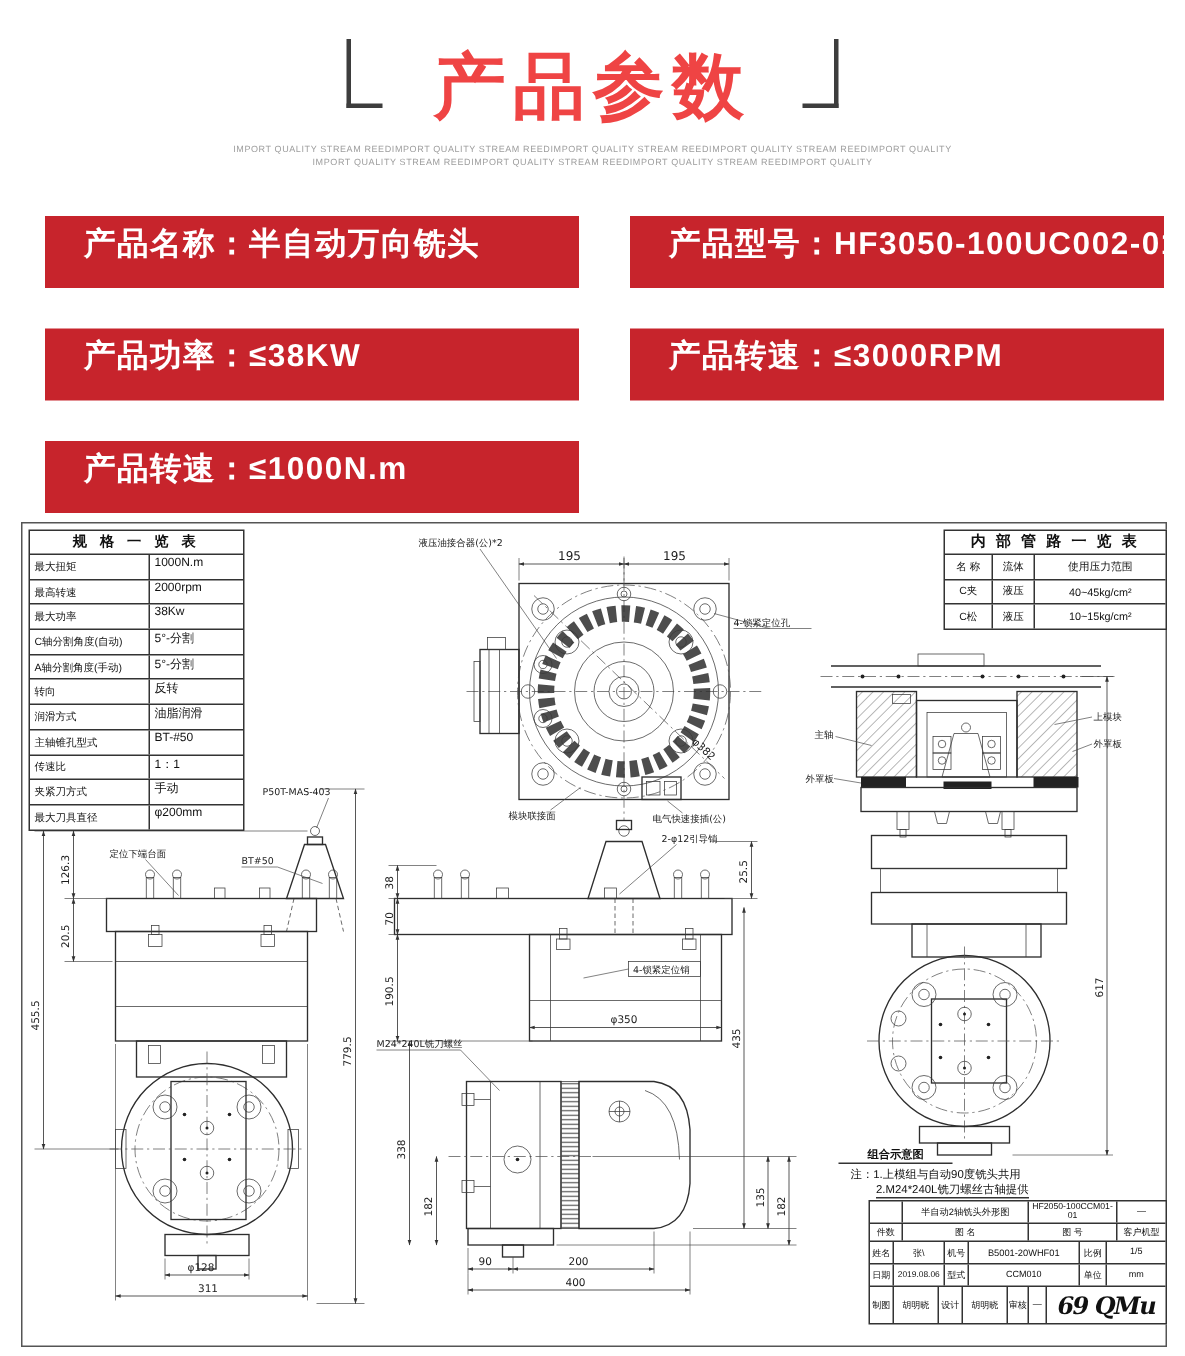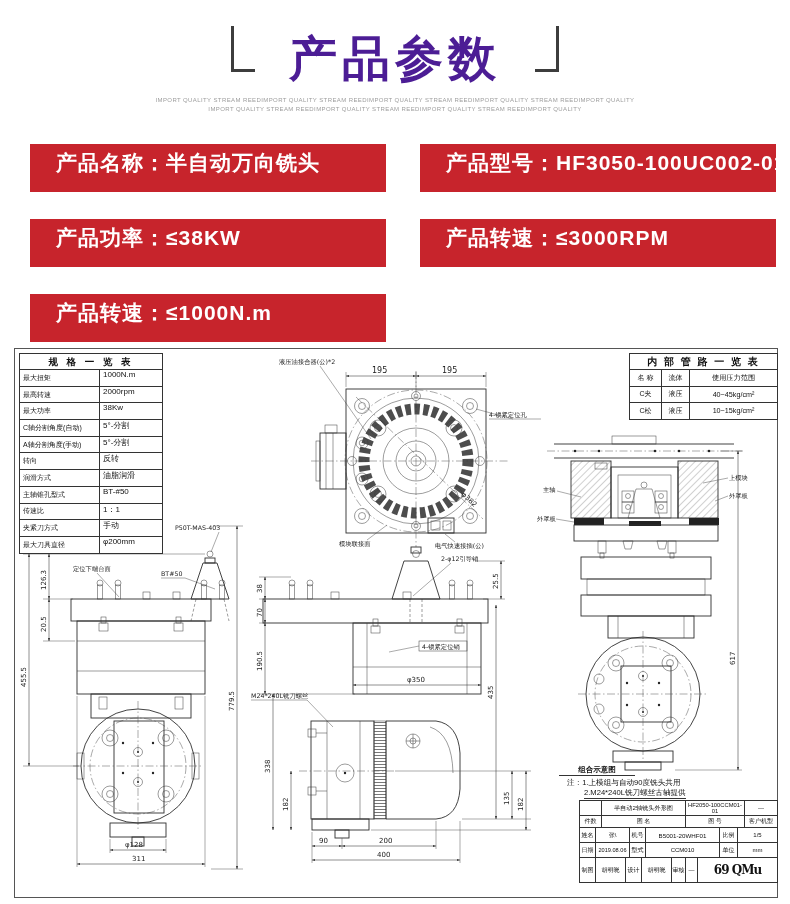--- a/index.html
+++ b/index.html
@@ -5,21 +5,21 @@
   html,body{margin:0;padding:0;background:#fff;}
   .page{position:relative;width:790px;height:904px;background:#fff;overflow:hidden;
         font-family:"Liberation Sans","DejaVu Sans",sans-serif;color:#222;}
   
   .hdr{padding-top:22px;text-align:center;}
   .title-row{display:flex;justify-content:center;align-items:flex-start;}
   .brk{width:21px;height:43px;margin-top:4px;}
   .brk-l{border-left:3px solid #3d3d3d;border-bottom:3px solid #3d3d3d;}
   .brk-r{border-right:3px solid #3d3d3d;border-bottom:3px solid #3d3d3d;}
   .page-title{margin:0 34px;font-size:48px;line-height:74px;font-weight:900;
-              letter-spacing:5px;color:#4c1d95;}
+              letter-spacing:5px;color:#ef4444;}
   .wm{font-size:6px;line-height:9px;color:#9d9d9d;letter-spacing:.4px;}
   
   .banners{display:grid;grid-template-columns:356px 356px;column-gap:34px;row-gap:27px;
            padding:30px 0 0 30px;}
   .banner{height:48px;line-height:38px;background:var(--red);color:#fff;
           font-size:21px;font-weight:700;padding-left:26px;letter-spacing:1px;
           white-space:nowrap;overflow:hidden;}
   
   .sheet{position:absolute;left:14px;top:348px;width:762px;height:548px;
          border:1px solid #555;background:#fff;}
@@ -57,21 +57,21 @@
   .notes{position:absolute;left:552px;top:429px;font-size:7.6px;color:#111;line-height:10px;white-space:nowrap;}
   .notes .n2{margin-left:17px;border-bottom:1px solid #333;display:inline-block;}
   .tb{position:absolute;left:564px;top:451px;width:197px;border:1px solid #333;
       background:#fff;font-size:6px;color:#111;}
   .tbr{display:flex;border-bottom:1px solid #333;align-items:stretch;}
   .tbr:last-child{border-bottom:none;}
   .tbr>div{border-right:1px solid #333;display:flex;align-items:center;justify-content:center;
            text-align:center;overflow:hidden;box-sizing:border-box;}
   .tbr>div:last-child{border-right:none;}
   .h14{height:14px;} .h11{height:11px;} .h24{height:24px;}
-  .logo{font-weight:900;font-size:12px;letter-spacing:-1px;
+  .logo{font-style:italic;font-weight:900;font-size:16px;letter-spacing:-1px;
         font-family:"DejaVu Serif","Liberation Serif",serif;}
 </style>
 </head>
 <body>
 
 <div class="page">
 
   <div class="hdr">
     <div class="title-row">
       <div class="brk brk-l"></div>

